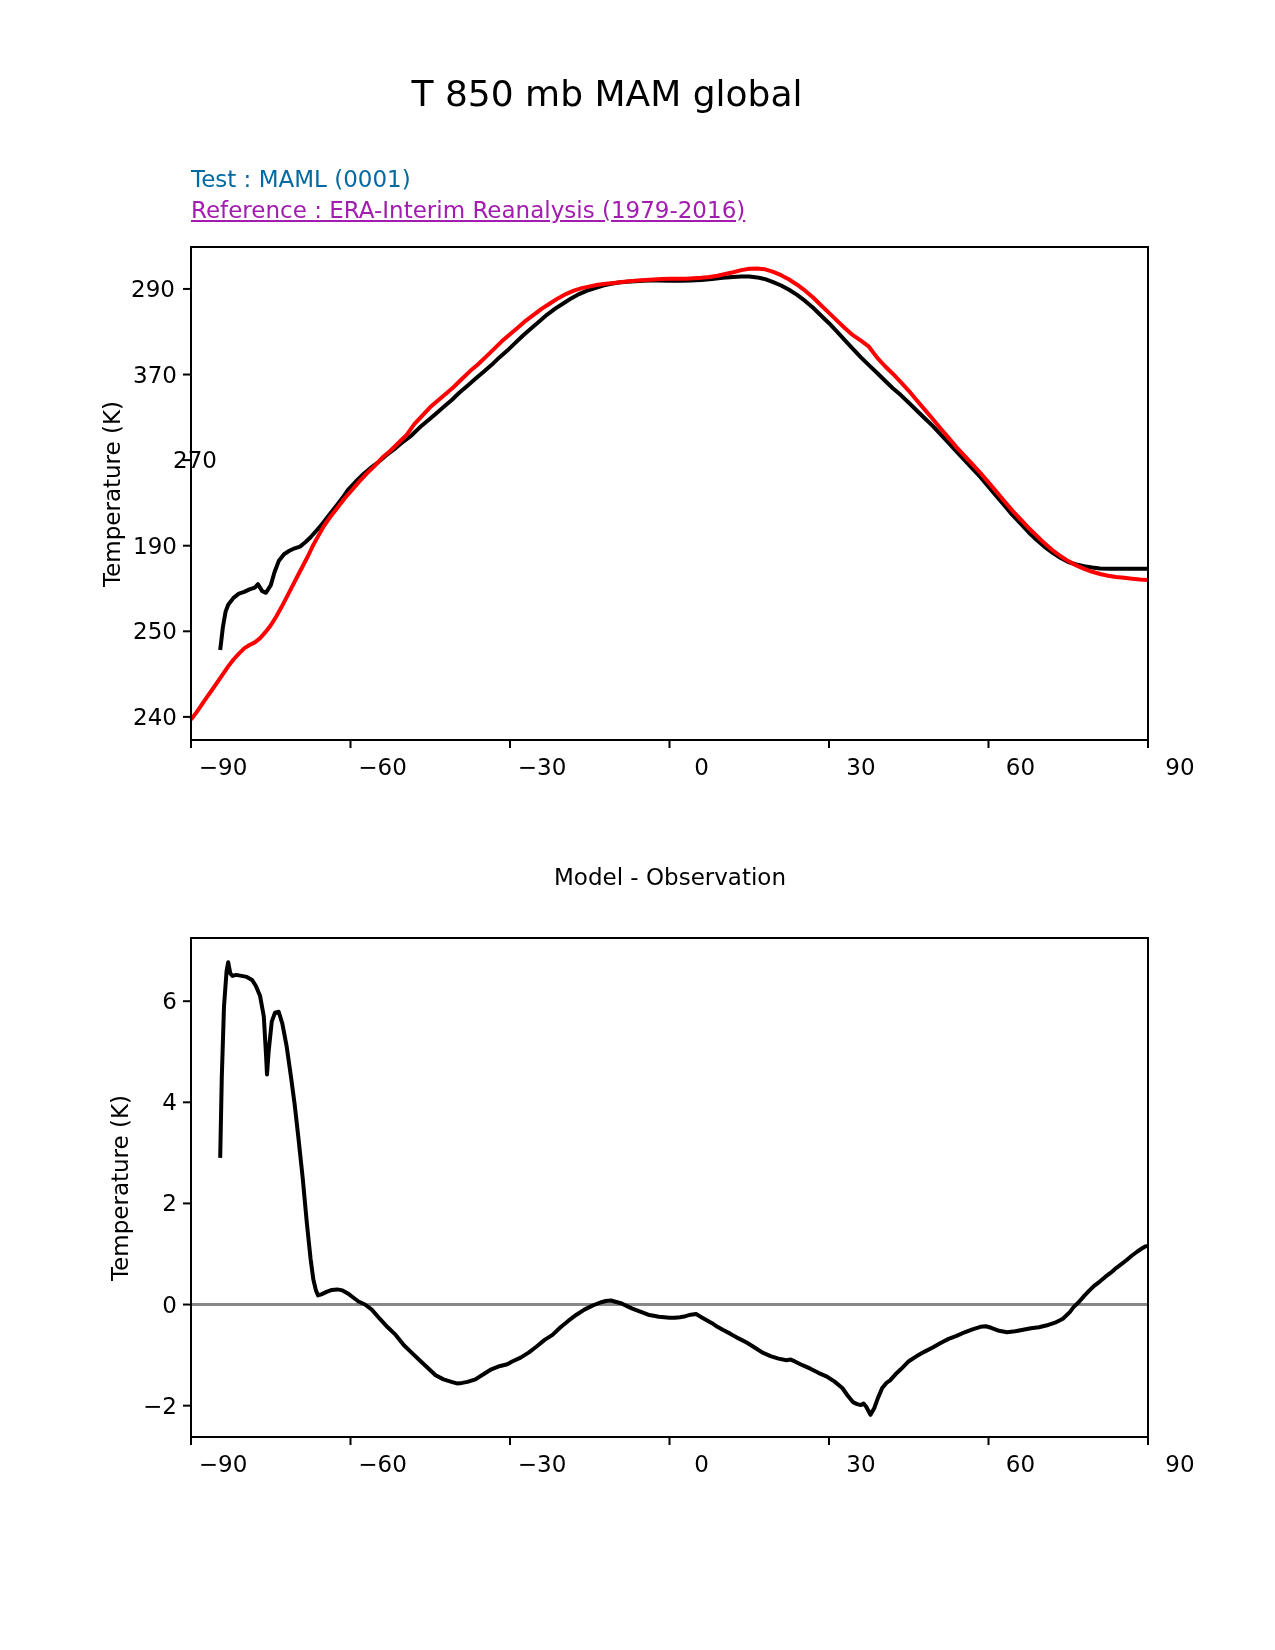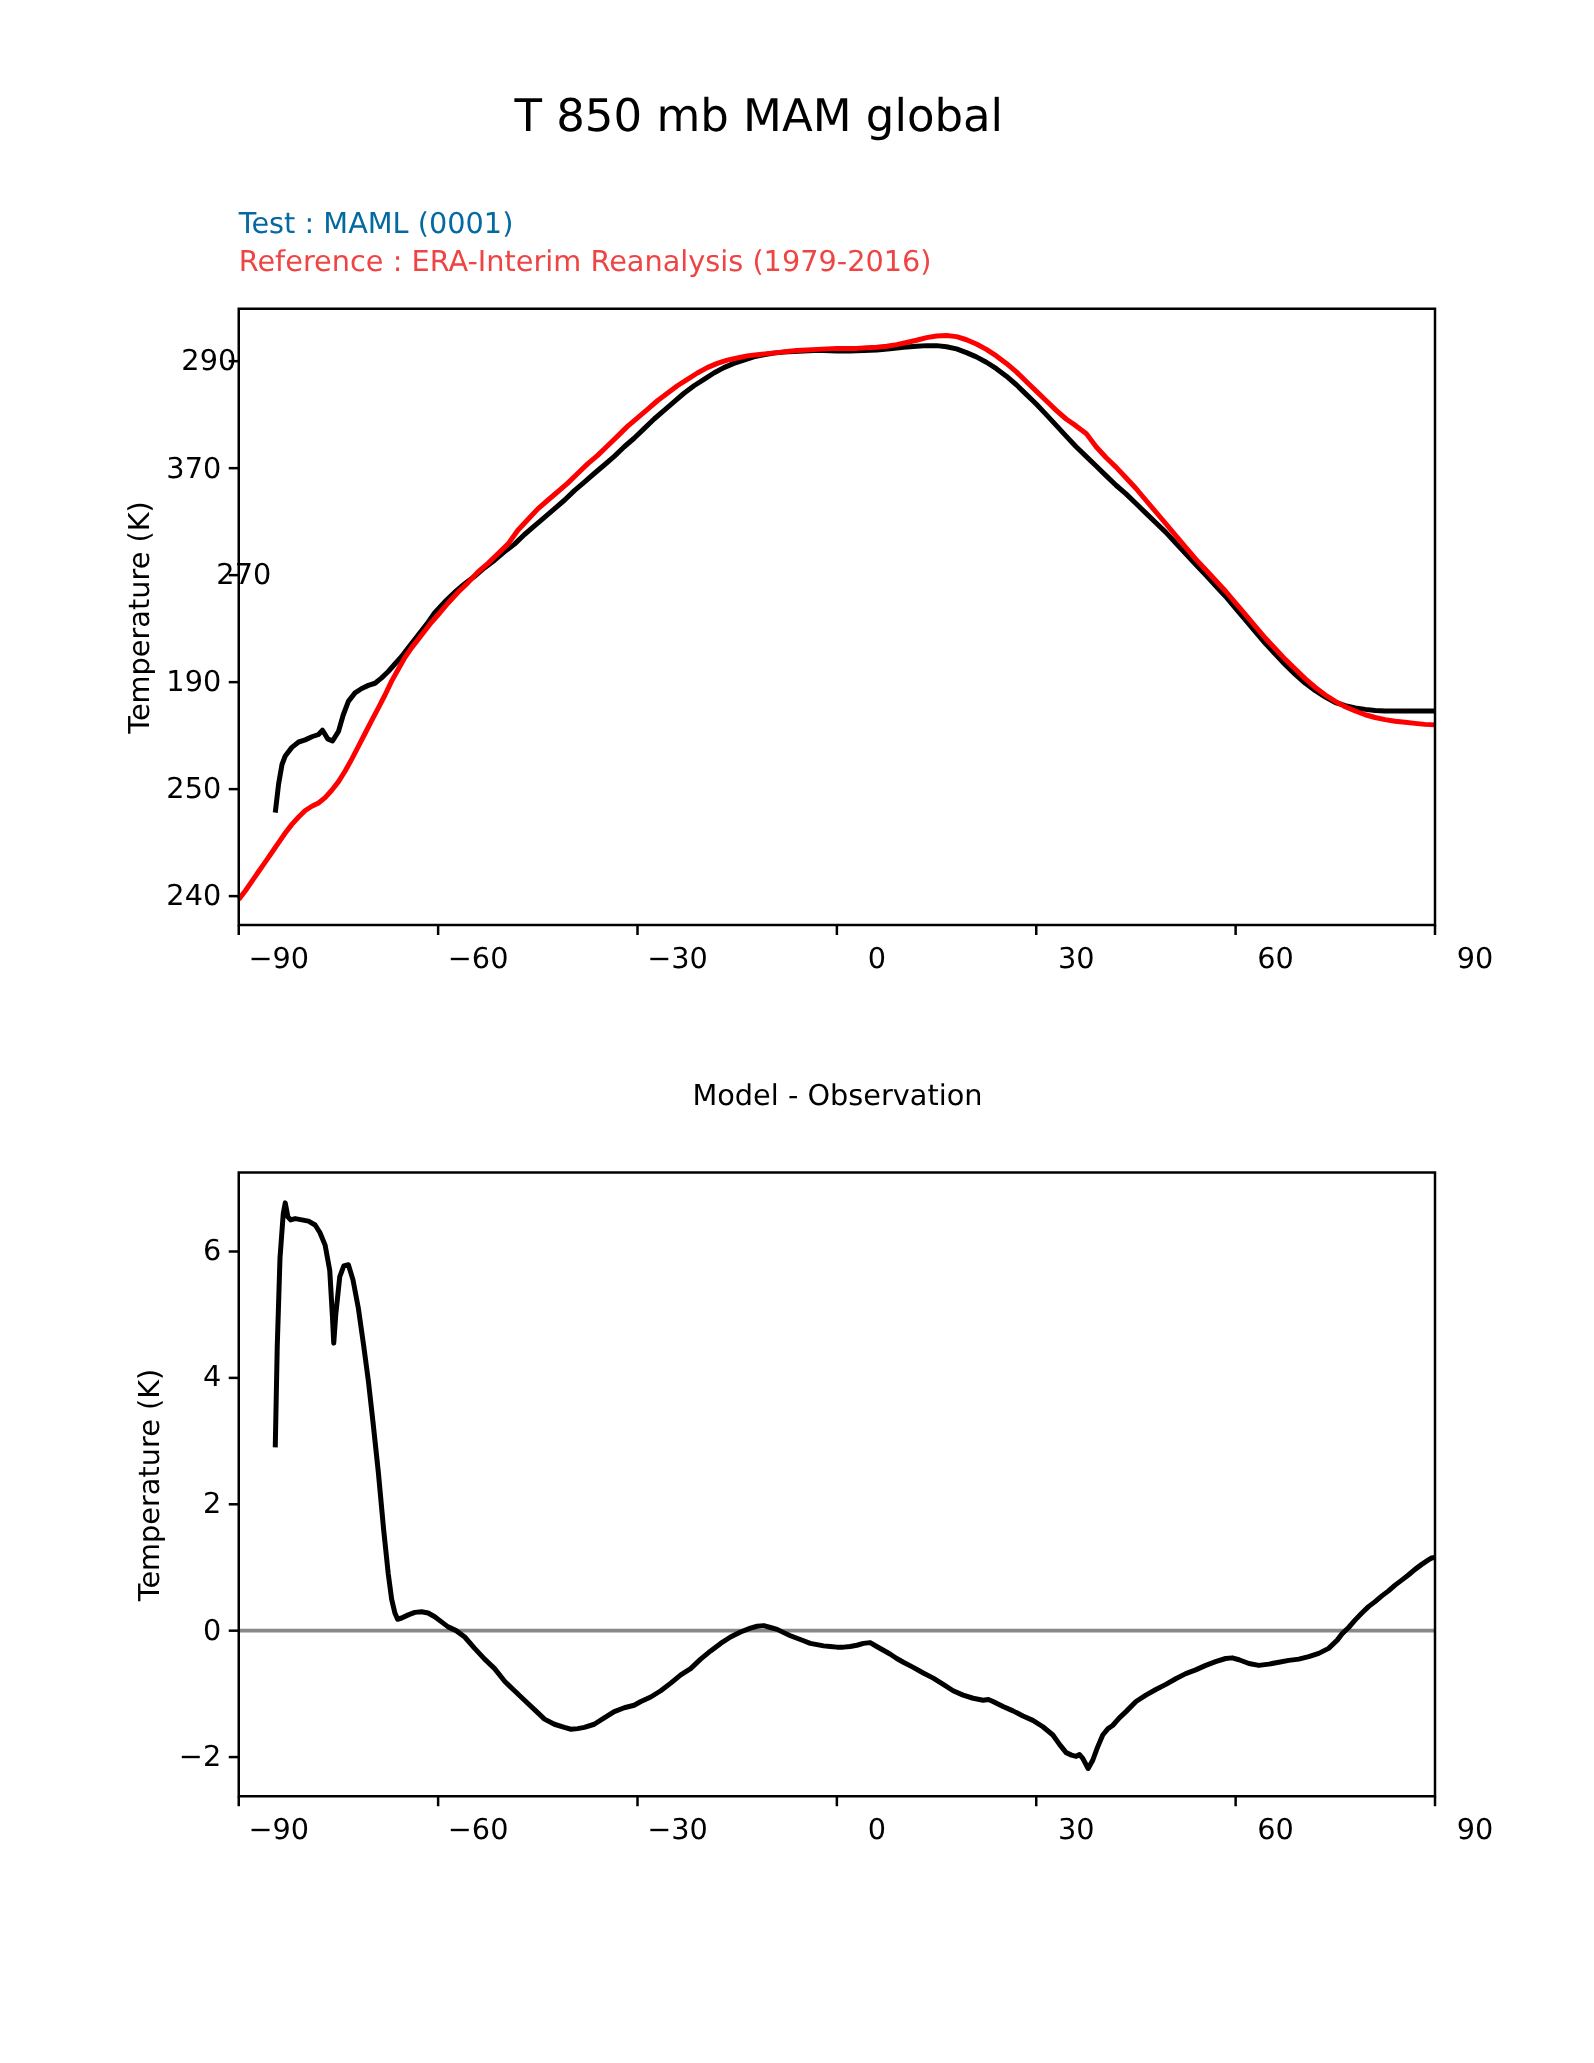--- a/index.html
+++ b/index.html
@@ -15,21 +15,21 @@
   .xticklab{font-size:23px;white-space:nowrap;transform:translateX(-50%);margin-left:32px;}
   .yticklab{font-size:23px;white-space:nowrap;transform:translate(-100%,-50%);}
 </style>
 </head>
 <body>
 
 <div class="abs fig-title" style="left:607px;top:73px;">T 850 mb MAM global</div>
 
 <div class="abs legend-line" style="left:191px;top:166px;color:#0369a1;">Test : MAML (0001)</div>
 
-<div class="abs legend-line" style="left:191px;top:197px;color:#ef4444;">Reference : ERA-Interim Reanalysis (1979-2016)</div>
+<div class="abs legend-line" style="left:191px;top:197px;color:#a21caf;text-decoration:underline;">Reference : ERA-Interim Reanalysis (1979-2016)</div>
 
 <div class="abs ylab" style="left:112px;top:494px;">Temperature (K)</div>
 
 <div class="abs sub-title" style="left:670px;top:864px;">Model - Observation</div>
 
 <div class="abs ylab" style="left:120px;top:1188px;">Temperature (K)</div>
 
 <div id="plots">
     <svg width="957" height="493" viewBox="0 0 957 493" style="position: absolute; left: 191px; top: 247px; overflow: visible;">
       <polyline points="29.2,403.1 31.9,380.0 34.6,364.6 37.2,357.8 42.5,350.9 47.9,346.6 53.2,344.9 58.5,342.4 63.8,340.6 67.0,337.2 71.2,344.1 75.0,345.8 79.8,338.1 83.5,325.2 87.7,314.1 93.0,307.3 98.4,303.8 103.7,301.3 109.0,299.6 114.3,295.3 119.6,290.2 124.9,284.2 130.3,278.2 135.6,271.3 140.9,264.5 146.2,257.6 151.5,250.8 156.8,243.1 164.8,234.5 172.8,226.8 180.8,220.0 188.7,214.0 196.7,207.1 204.7,201.1 212.7,194.3 220.6,188.3 228.6,180.6 236.6,173.7 244.6,166.9 252.5,160.1 260.5,153.2 268.5,145.5 276.5,138.7 284.4,131.8 292.4,125.0 300.4,118.1 308.4,110.4 316.3,103.6 324.3,95.9 332.3,88.2 340.3,81.3 348.2,74.5 356.2,67.6 364.2,61.6 372.2,56.5 380.1,51.4 388.1,47.1 396.1,43.7 404.1,41.1 412.0,38.5 420.0,36.8 428.0,35.5 436.0,34.7 443.9,34.2 451.9,33.8 459.9,33.4 467.9,33.4 478.5,33.8 489.1,33.8 499.8,33.4 510.4,33.0 521.0,32.1 531.7,30.8 542.3,30.0 550.3,29.5 558.3,29.5 566.2,30.4 574.2,32.1 582.2,35.1 590.1,38.5 598.1,42.8 606.1,47.9 614.1,53.9 622.1,60.8 630.0,68.5 638.0,76.2 646.0,84.7 654.0,93.3 661.9,101.9 669.9,110.4 677.9,118.1 685.9,125.8 693.8,133.5 701.8,141.2 709.8,148.1 717.8,155.8 725.7,163.5 733.7,171.2 741.7,178.9 749.6,187.4 757.6,196.0 765.6,204.6 773.6,213.1 781.5,221.7 789.5,230.2 797.5,239.7 805.5,249.1 813.4,258.5 821.4,267.9 829.4,276.5 837.4,285.0 845.4,292.7 853.3,299.6 861.3,305.6 869.3,310.7 877.3,315.0 885.2,317.5 893.2,319.3 901.2,320.5 909.1,321.4 917.1,321.8 925.1,321.8 933.1,321.8 941.0,321.8 949.0,321.8 957.0,321.8" fill="none" stroke="#000000" stroke-width="4" stroke-linejoin="round" stroke-linecap="butt"></polyline>
@@ -54,21 +54,21 @@
     <div class="abs xticklab" style="left: 510px; top: 754px;">−30</div>
     <div class="abs xticklab" style="left: 669.5px; top: 754px;">0</div>
     <div class="abs xticklab" style="left: 829px; top: 754px;">30</div>
     <div class="abs xticklab" style="left: 988.5px; top: 754px;">60</div>
     <div class="abs xticklab" style="left: 1148px; top: 754px;">90</div>
     <div class="abs yticklab" style="left: 177px; top: 716.891px;">240</div>
     <div class="abs yticklab" style="left: 177px; top: 631.3px;">250</div>
     <div class="abs yticklab" style="left: 177px; top: 545.71px;">190</div>
     <div class="abs yticklab" style="left: 185px; top: 460.12px; margin-left: 32px;">270</div>
     <div class="abs yticklab" style="left: 177px; top: 374.53px;">370</div>
-    <div class="abs yticklab" style="left: 189px; top: 288.939px;">290</div>
+    <div class="abs yticklab" style="left: 175px; top: 288.939px;">290</div>
     <svg width="957" height="499" viewBox="0 0 957 499" style="position: absolute; left: 191px; top: 938px; overflow: visible;">
       <line x1="0" x2="957" y1="366.5400202634245" y2="366.5400202634245" stroke="#888888" stroke-width="3"></line>
       <polyline points="29.2,219.9 30.8,139.0 33.0,68.3 35.6,32.9 37.2,24.3 39.3,35.4 41.5,37.9 45.2,36.9 50.5,37.9 55.8,38.9 61.1,42.0 64.9,48.0 69.1,58.1 72.8,78.4 75.0,116.3 76.0,136.5 77.6,113.8 80.8,83.4 84.0,74.8 87.7,73.8 91.4,85.9 95.7,108.7 100.0,139.0 103.7,166.8 107.4,199.7 111.7,240.1 115.9,285.6 119.6,321.0 122.3,341.3 124.9,352.4 127.1,357.4 130.3,356.4 135.6,353.9 140.9,351.9 146.2,351.4 151.5,352.4 156.8,355.4 162.2,359.5 167.5,363.5 173.9,366.5 180.8,371.6 188.7,380.7 196.7,389.3 204.7,396.9 212.7,407.0 220.6,414.6 228.6,422.2 236.6,429.7 244.6,437.3 252.5,441.4 260.5,443.9 265.8,445.4 271.1,444.9 276.5,443.9 284.4,441.4 292.4,436.3 300.4,431.3 308.4,428.2 316.3,426.2 321.7,423.2 329.6,419.6 337.6,414.6 345.6,408.5 353.6,401.9 361.5,396.9 369.5,389.3 377.5,382.7 385.5,376.7 393.4,371.6 401.4,367.6 409.4,364.5 414.7,363.0 420.0,362.5 425.3,364.0 430.7,365.5 436.0,368.1 441.3,370.6 446.6,372.6 451.9,374.6 457.2,376.7 462.6,377.7 467.9,378.7 473.2,379.2 478.5,379.7 483.8,379.7 489.1,379.2 494.5,378.2 499.8,376.7 505.1,376.1 510.4,379.2 515.7,382.2 521.0,385.2 526.4,388.8 531.7,391.8 539.6,395.9 547.6,400.4 555.6,404.5 563.6,409.5 571.5,414.6 579.5,418.1 587.5,420.6 595.5,422.2 599.7,421.6 603.4,423.2 611.4,427.2 619.4,430.7 627.4,434.8 635.3,438.3 643.3,443.4 651.3,450.0 656.6,457.5 661.9,464.1 666.2,466.1 669.9,467.1 672.6,465.6 675.2,468.7 679.5,476.8 683.2,470.2 686.9,460.1 691.2,450.0 695.4,444.9 699.1,442.4 704.5,436.3 709.8,431.3 717.8,423.2 725.7,418.1 733.7,413.6 741.7,409.5 749.6,405.0 757.6,400.9 765.6,397.9 773.6,394.3 781.5,391.3 789.5,388.8 794.8,388.3 800.2,389.8 808.1,392.8 816.1,394.3 824.1,393.3 832.1,391.8 840.0,390.3 848.0,389.3 856.0,387.3 864.0,384.7 871.9,380.7 878.8,374.1 882.6,369.1 887.9,364.0 893.2,357.9 898.5,352.4 903.8,347.3 909.1,343.3 914.5,338.7 919.8,334.7 925.1,330.1 930.4,326.1 935.7,322.0 941.0,317.5 946.4,313.5 951.7,309.9 954.3,308.4 957.0,307.9" fill="none" stroke="#000000" stroke-width="4" stroke-linejoin="round" stroke-linecap="butt"></polyline>
       <rect x="0" y="0" width="957" height="499" fill="none" stroke="#000" stroke-width="2"></rect>
       <line x1="0" x2="0" y1="499" y2="507" stroke="#000" stroke-width="2"></line>
       <line x1="159.5" x2="159.5" y1="499" y2="507" stroke="#000" stroke-width="2"></line>
       <line x1="319" x2="319" y1="499" y2="507" stroke="#000" stroke-width="2"></line>
       <line x1="478.5" x2="478.5" y1="499" y2="507" stroke="#000" stroke-width="2"></line>
       <line x1="638" x2="638" y1="499" y2="507" stroke="#000" stroke-width="2"></line>
       <line x1="797.5" x2="797.5" y1="499" y2="507" stroke="#000" stroke-width="2"></line>

